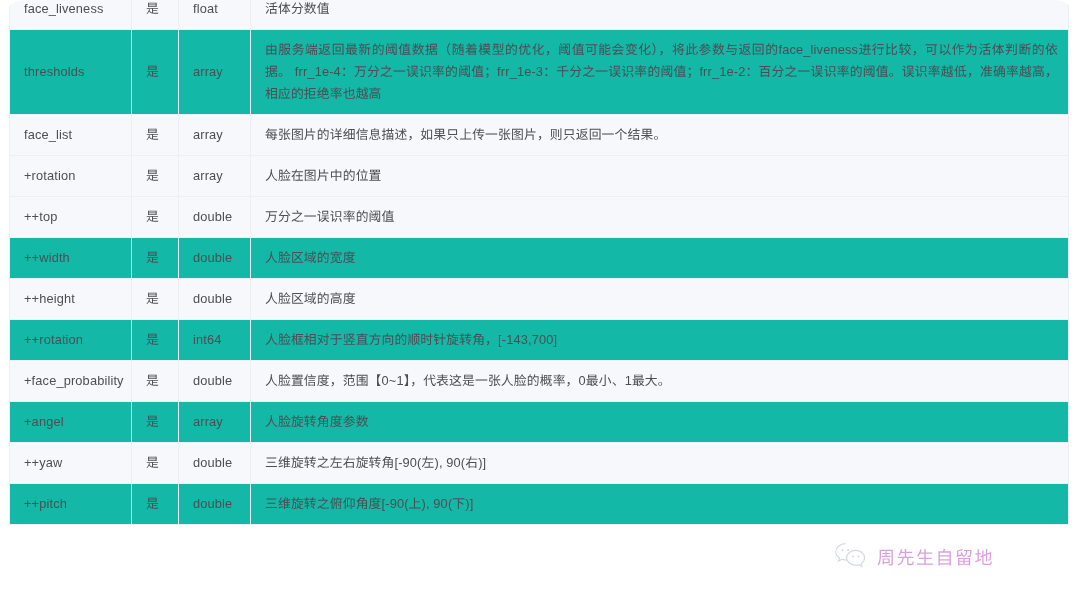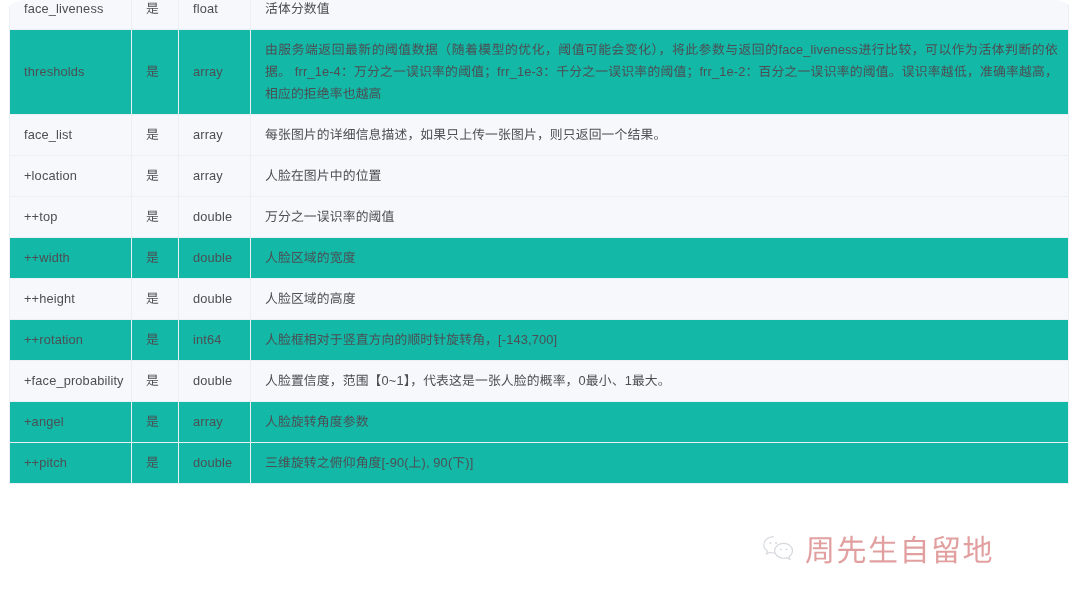--- a/index.html
+++ b/index.html
@@ -93,22 +93,22 @@
     pointer-events: none;
     user-select: none;
   }
   .watermark .wm-icon {
     display: block;
     width: 34px;
     height: 29px;
   }
   .watermark .wm-text {
     font-family: "DejaVu Sans", "Liberation Sans", sans-serif;
-    font-size: 30px;
-    color: #b91c1c;
+    font-size: 18px;
+    color: #a21caf;
     letter-spacing: 1.5px;
     white-space: nowrap;
   }
 </style>
 </head>
 <body>
 
 <div id="screen">
 
   <div class="table-wrap">
@@ -132,21 +132,21 @@
             <td class="cell-type">array</td>
             <td class="cell-desc">由服务端返回最新的阈值数据（随着模型的优化，阈值可能会变化），将此参数与返回的face_liveness进行比较，可以作为活体判断的依据。 frr_1e-4：万分之一误识率的阈值；frr_1e-3：千分之一误识率的阈值；frr_1e-2：百分之一误识率的阈值。误识率越低，准确率越高，相应的拒绝率也越高</td>
           </tr>
           <tr class="odd">
             <td class="cell-name">face_list</td>
             <td class="cell-req">是</td>
             <td class="cell-type">array</td>
             <td class="cell-desc">每张图片的详细信息描述，如果只上传一张图片，则只返回一个结果。</td>
           </tr>
           <tr class="odd">
-            <td class="cell-name">+location</td>
+            <td class="cell-name">+rotation</td>
             <td class="cell-req">是</td>
             <td class="cell-type">array</td>
             <td class="cell-desc">人脸在图片中的位置</td>
           </tr>
           <tr class="odd">
             <td class="cell-name">++top</td>
             <td class="cell-req">是</td>
             <td class="cell-type">double</td>
             <td class="cell-desc">万分之一误识率的阈值</td>
           </tr>
@@ -172,20 +172,26 @@
             <td class="cell-name">+face_probability</td>
             <td class="cell-req">是</td>
             <td class="cell-type">double</td>
             <td class="cell-desc">人脸置信度，范围【0~1】，代表这是一张人脸的概率，0最小、1最大。</td>
           </tr>
           <tr class="even">
             <td class="cell-name">+angel</td>
             <td class="cell-req">是</td>
             <td class="cell-type">array</td>
             <td class="cell-desc">人脸旋转角度参数</td>
+          </tr>
+          <tr class="odd">
+            <td class="cell-name">++yaw</td>
+            <td class="cell-req">是</td>
+            <td class="cell-type">double</td>
+            <td class="cell-desc">三维旋转之左右旋转角[-90(左), 90(右)]</td>
           </tr>
           <tr class="even">
             <td class="cell-name">++pitch</td>
             <td class="cell-req">是</td>
             <td class="cell-type">double</td>
             <td class="cell-desc">三维旋转之俯仰角度[-90(上), 90(下)]</td>
           </tr>
         </tbody>
     </table>
   </div>

